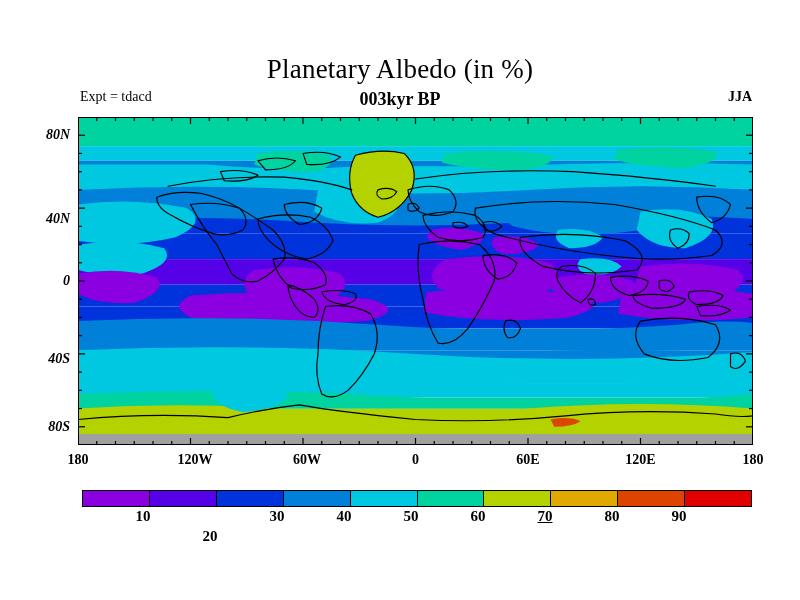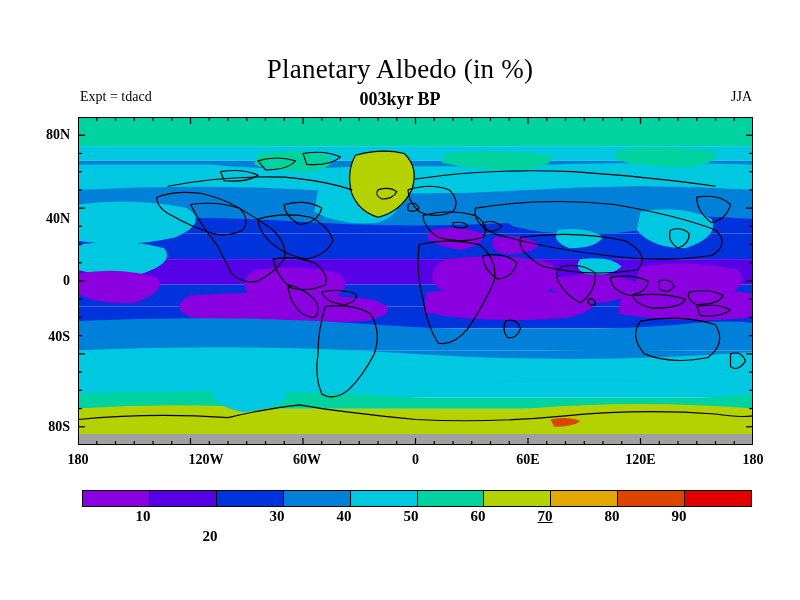--- a/index.html
+++ b/index.html
@@ -5,29 +5,29 @@
   html,body{margin:0;padding:0;background:#ffffff;}
   body{width:800px;height:600px;overflow:hidden;
        font-family:"Liberation Serif",serif;color:#000;}
   #root{position:relative;width:800px;height:600px;background:#fff;}
 
   #title{position:absolute;left:0;top:54px;width:800px;text-align:center;
          font-size:27px;letter-spacing:.2px;}
   #subtitle{position:absolute;left:0;top:89px;width:800px;text-align:center;
             font-size:18px;font-weight:bold;}
   #expt{position:absolute;left:80px;top:89px;font-size:14px;}
-  #season{position:absolute;right:48px;top:89px;font-size:14px;font-weight:normal;}
+  #season{position:absolute;right:48px;top:89px;font-size:14px;font-weight:bold;}
 
   #plotwrap{position:absolute;left:78px;top:117px;width:675px;height:328px;}
   #mapsvg{display:block;width:675px;height:328px;}
   #frame{position:absolute;left:78px;top:117px;width:675px;height:328px;
          border:1.5px solid #000;box-sizing:border-box;pointer-events:none;}
 
   .ylab{position:absolute;right:0;transform:translateY(-50%);
-        font-size:14px;font-weight:bold;text-align:right;white-space:nowrap;}
+        font-size:14px;font-weight:bold;text-align:right;white-space:nowrap;font-style:italic;}
   #ylabels{position:absolute;left:26px;top:117px;width:44px;height:328px;}
   .xlab{position:absolute;transform:translateX(-50%);
         font-size:14px;font-weight:bold;white-space:nowrap;}
   #xlabels{position:absolute;left:78px;top:452px;width:675px;height:22px;}
 
   #cbarwrap{position:absolute;left:82px;top:490px;width:670px;height:17px;
             border:1.5px solid #000;box-sizing:border-box;display:flex;}
   .cband{flex:1 1 0;height:100%;}
   #cblabels{position:absolute;left:76px;top:508px;width:670px;height:22px;}
   .cblab{position:absolute;transform:translateX(-50%);font-size:15px;
@@ -142,26 +142,26 @@
           <path d="M330,104 Q342,102 348,106 Q342,110 332,109 Z"></path>
         </g>
     </svg>
   </div>
   <div id="frame"></div>
 
   <div id="ylabels">
       <div class="ylab" style="top: 18.2222px;">80N</div>
       <div class="ylab" style="top: 102px;">40N</div>
       <div class="ylab" style="top: 164px;">0</div>
-      <div class="ylab" style="top: 220px;">40S</div>
+      <div class="ylab" style="top: 242px;">40S</div>
       <div class="ylab" style="top: 309.778px;">80S</div>
     </div>
   <div id="xlabels">
       <div class="xlab" style="left: 0px;">180</div>
-      <div class="xlab" style="left: 128px;">120W</div>
+      <div class="xlab" style="left: 117px;">120W</div>
       <div class="xlab" style="left: 229px;">60W</div>
       <div class="xlab" style="left: 337.5px;">0</div>
       <div class="xlab" style="left: 450px;">60E</div>
       <div class="xlab" style="left: 562.5px;">120E</div>
       <div class="xlab" style="left: 675px;">180</div>
     </div>
 
   <div id="cbarwrap">
       <div class="cband" style="background: rgb(138, 0, 224);"></div>
       <div class="cband" style="background: rgb(85, 0, 230); border-left: 1.5px solid rgb(0, 0, 0);"></div>

